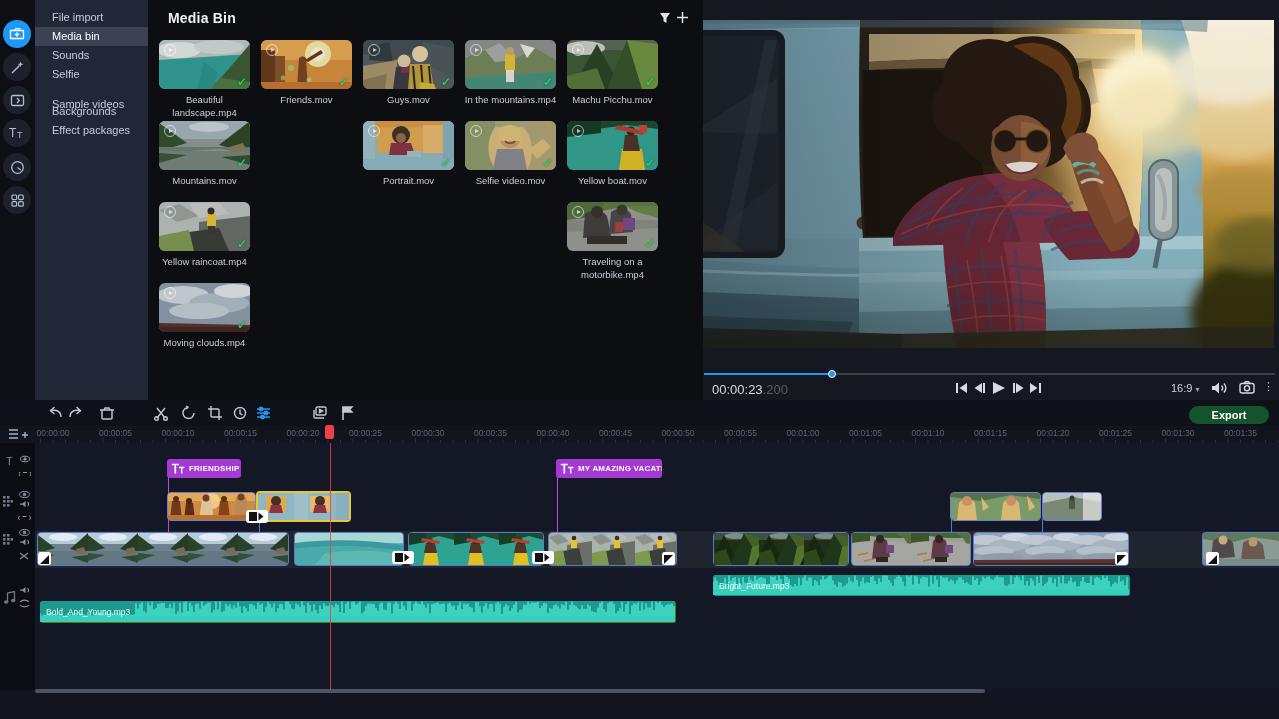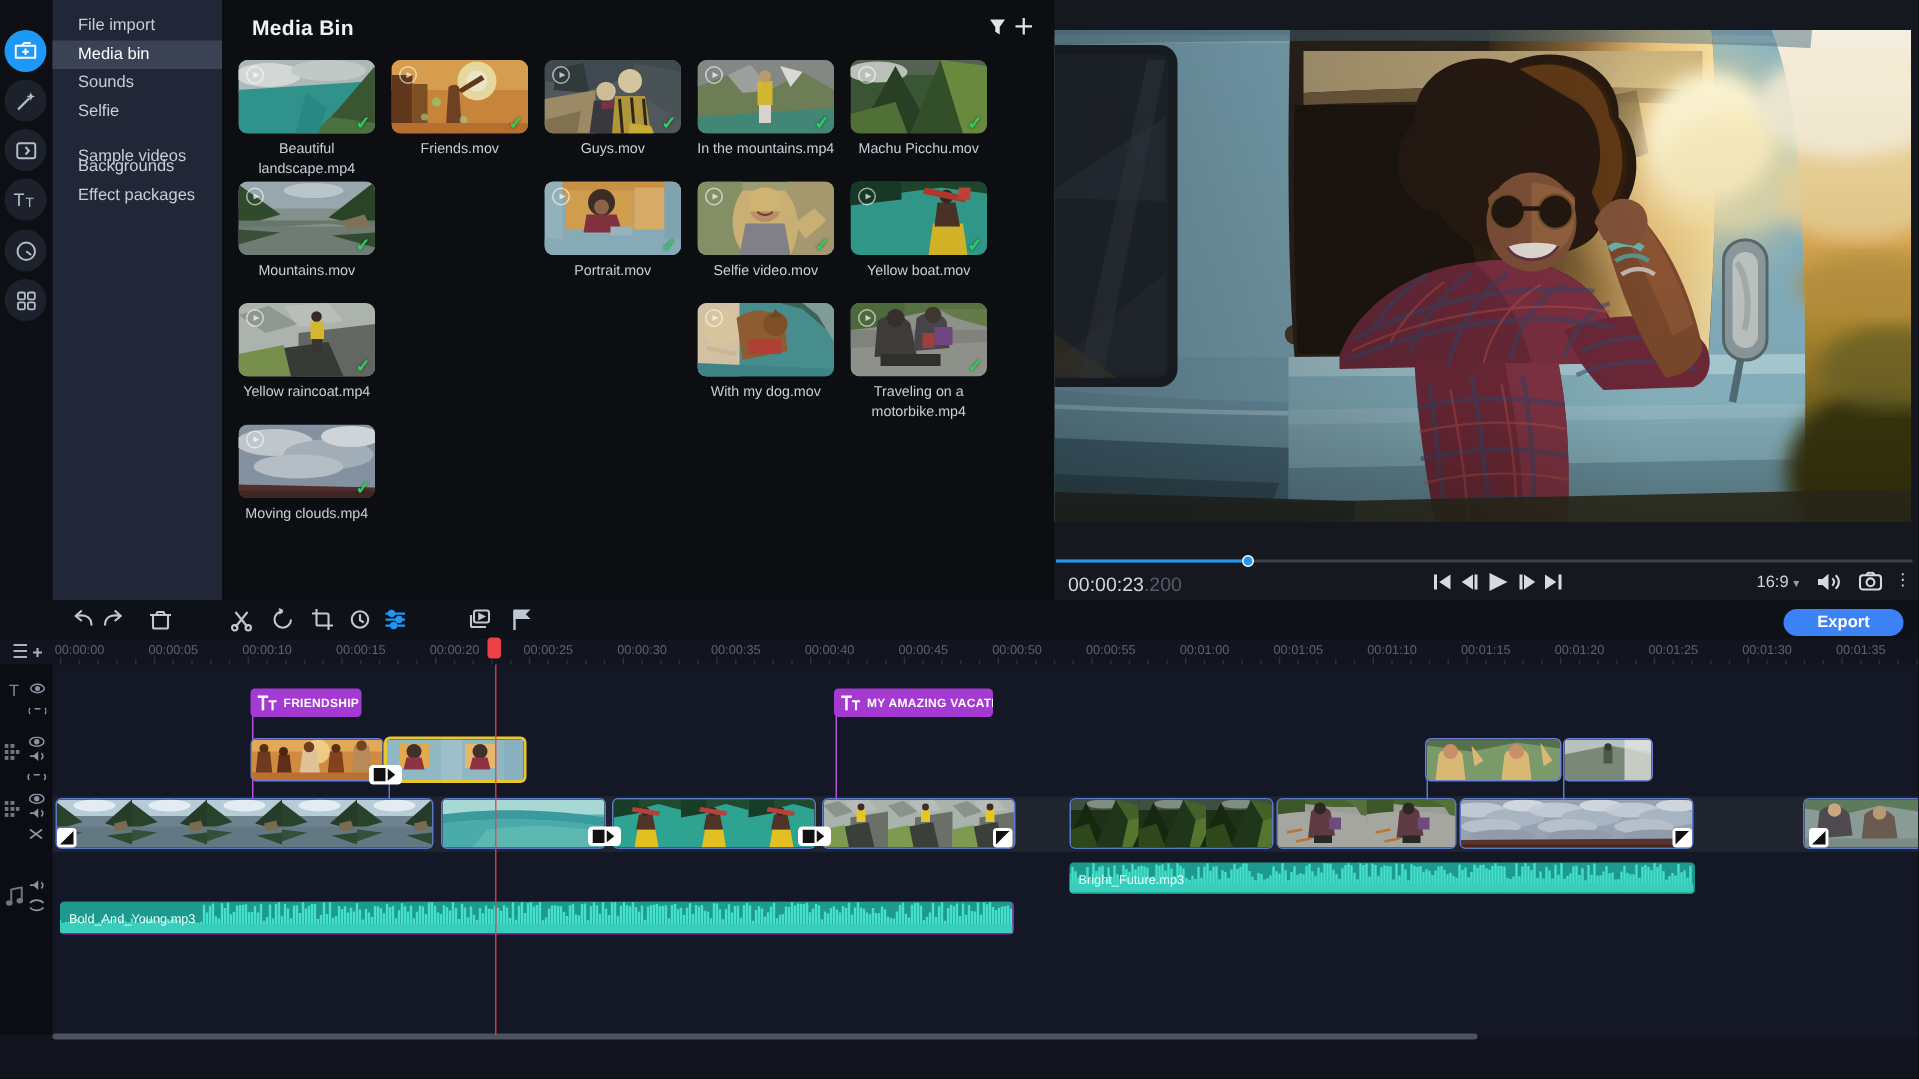--- a/index.html
+++ b/index.html
@@ -272,37 +272,20 @@
           <path d="M40 20 L91 14 L91 49 L40 49z" fill="#6a6f68"></path>
           <path d="M30 30 L60 26 L70 49 L25 49z" fill="#3a3f3a"></path>
           <path d="M0 34 L30 28 L35 49 L0 49z" fill="#7e9a4e"></path>
           <path d="M48 12h9v12h-9z" fill="#e5c52a"></path>
           <circle cx="52" cy="9" r="3.5" fill="#3a2e26"></circle>
           <path d="M49 24h7v8h-7z" fill="#3c3835"></path>
         </svg>
       <div class="pico"></div>
         <div class="chk">✓</div>
       <div class="tlabel">Yellow raincoat.mp4</div>
-    </div>
-    <div class="thumb" style="left:317px;top:202px">
-      <svg class="art" viewBox="0 0 91 49">
-          <rect width="91" height="49" fill="#4a9898"></rect>
-          <path d="M55 0h36v22L70 4z" fill="#3e6a5c"></path>
-          <path d="M70 0h21v26L80 8z" fill="#8aa8a0"></path>
-          <path d="M0 0h28v49H0z" fill="#e3cfae"></path>
-          <circle cx="16" cy="16" r="12" fill="#e8d4a8"></circle>
-          <path d="M26 10 C38 2 52 4 58 14 L60 32 L30 38z" fill="#9a6232"></path>
-          <circle cx="52" cy="14" r="8" fill="#8a5428"></circle>
-          <path d="M48 10l4-6 4 5z" fill="#7a4a22"></path>
-          <path d="M34 24h22v10H34z" fill="#c24438"></path>
-          <path d="M0 40 L91 44 L91 49 L0 49z" fill="#3f8f8f"></path>
-          <path d="M6 30l20 4" stroke="#d8c898" stroke-width="3"></path>
-        </svg>
-      <div class="pico"></div>
-      <div class="tlabel">With my dog.mov</div>
     </div>
     <div class="thumb" style="left:419px;top:202px">
       <svg class="art" viewBox="0 0 91 49">
           <rect width="91" height="49" fill="#999c94"></rect>
           <path d="M0 0h91v10L60 4 30 10 0 6z" fill="#5d7a45"></path>
           <path d="M0 0h36v14L0 18z" fill="#52703c"></path>
           <path d="M58 4h33v12L70 10z" fill="#68854c"></path>
           <path d="M0 18h91v8L0 30z" fill="#8a8d85"></path>
           <path d="M18 12 C26 6 36 8 40 14 L44 34 L16 36z" fill="#42403e"></path>
           <circle cx="30" cy="10" r="6" fill="#3a332e"></circle>
@@ -560,21 +543,21 @@
               <rect x="4" y="2" width="10" height="8" rx="1.5"></rect>
               <path d="M2 5v7a1 1 0 0 0 1 1h9"></path>
               <path d="M7.5 4.5l3 1.5-3 1.5z" fill="#c2c8d2"></path>
             </g>
           <g transform="translate(296,0)">
               <path d="M3 15V2" stroke-width="1.6"></path>
               <path d="M3 2h9l-2.5 2.5L12 7H3z" fill="#c2c8d2"></path>
             </g>
         </g>
       </svg>
-      <div class="abs" style="left:1189px;top:6px;width:80px;height:18px;border-radius:9px;background:#3b82f6;color:#fff;font-size:11px;font-weight:bold;text-align:center;line-height:18px">Export</div>
+      <div class="abs" style="left:1189px;top:6px;width:80px;height:18px;border-radius:9px;background:#14532d;color:#fff;font-size:11px;font-weight:bold;text-align:center;line-height:18px">Export</div>
     </div>
     <div class="ruler">
       <div class="rlab" style="left:53.0px">00:00:00</div>
         <div class="rlab" style="left:115.5px">00:00:05</div>
         <div class="rlab" style="left:178.0px">00:00:10</div>
         <div class="rlab" style="left:240.5px">00:00:15</div>
         <div class="rlab" style="left:303.0px">00:00:20</div>
         <div class="rlab" style="left:365.5px">00:00:25</div>
         <div class="rlab" style="left:428.0px">00:00:30</div>
         <div class="rlab" style="left:490.5px">00:00:35</div>
@@ -932,21 +915,21 @@
           </svg></div>
 
       <div class="audioclip" style="left:713px;top:132px;width:417px;height:21px;background:#17958a">
         <svg width="416" height="20" viewBox="0 0 416 20" style="display:block">
             <rect width="416" height="20" fill="#1d9a8d"></rect>
             <path d="M0 20V7.1M2 20V2.8M4 20V5.8M6 20V10.0M8 20V10.3M10 20V11.6M12 20V3.0M14 20V11.1M16 20V0.5M18 20V5.6M20 20V2.9M22 20V2.1M24 20V11.5M26 20V3.1M28 20V9.7M30 20V1.9M32 20V7.6M34 20V11.2M36 20V1.7M38 20V4.5M40 20V6.2M42 20V0.9M44 20V4.6M46 20V2.7M48 20V2.1M50 20V2.6M52 20V3.5M54 20V10.0M56 20V9.3M58 20V1.3M60 20V2.1M62 20V1.2M64 20V5.3M66 20V0.5M68 20V4.0M70 20V9.2M72 20V0.5M74 20V2.1M76 20V4.0M78 20V10.2M80 20V11.5M82 20V8.9M84 20V11.0M86 20V2.8M88 20V10.2M90 20V2.7M92 20V0.5M94 20V5.5M96 20V2.7M98 20V2.5M100 20V11.1M102 20V5.1M104 20V6.4M106 20V10.3M108 20V4.6M110 20V0.9M112 20V4.3M114 20V2.8M116 20V0.7M118 20V0.6M120 20V5.6M122 20V9.5M124 20V11.7M126 20V7.0M128 20V7.7M130 20V11.4M132 20V10.5M134 20V8.5M136 20V2.6M138 20V5.9M140 20V7.3M142 20V0.5M144 20V5.1M146 20V11.6M148 20V6.4M150 20V2.5M152 20V8.2M154 20V7.1M156 20V7.8M158 20V2.1M160 20V0.9M162 20V5.8M164 20V8.9M166 20V3.3M168 20V6.7M170 20V0.5M172 20V0.6M174 20V0.8M176 20V4.9M178 20V7.8M180 20V10.9M182 20V3.8M184 20V1.7M186 20V0.5M188 20V1.9M190 20V6.6M192 20V11.2M194 20V0.5M196 20V1.6M198 20V0.6M200 20V9.4M202 20V0.7M204 20V1.6M206 20V8.8M208 20V3.2M210 20V1.8M212 20V2.3M214 20V2.5M216 20V11.4M218 20V0.6M220 20V8.7M222 20V1.0M224 20V4.7M226 20V11.9M228 20V1.1M230 20V2.4M232 20V2.8M234 20V2.4M236 20V6.2M238 20V4.5M240 20V5.5M242 20V8.4M244 20V5.3M246 20V2.6M248 20V2.5M250 20V4.8M252 20V7.9M254 20V6.9M256 20V8.8M258 20V10.1M260 20V1.3M262 20V4.9M264 20V3.3M266 20V9.8M268 20V6.3M270 20V1.5M272 20V3.4M274 20V1.7M276 20V1.5M278 20V3.8M280 20V4.8M282 20V2.4M284 20V0.5M286 20V2.2M288 20V2.3M290 20V2.6M292 20V10.2M294 20V11.0M296 20V9.3M298 20V0.5M300 20V9.1M302 20V2.6M304 20V0.5M306 20V2.3M308 20V5.1M310 20V0.5M312 20V10.3M314 20V6.0M316 20V10.7M318 20V2.9M320 20V5.4M322 20V10.7M324 20V1.5M326 20V8.1M328 20V0.5M330 20V10.9M332 20V8.9M334 20V7.2M336 20V2.5M338 20V2.2M340 20V8.3M342 20V3.8M344 20V11.8M346 20V1.7M348 20V8.2M350 20V0.6M352 20V8.6M354 20V8.5M356 20V6.0M358 20V2.4M360 20V7.2M362 20V6.6M364 20V11.4M366 20V11.2M368 20V6.2M370 20V2.1M372 20V6.9M374 20V7.9M376 20V7.9M378 20V1.3M380 20V10.1M382 20V2.7M384 20V1.7M386 20V3.0M388 20V5.0M390 20V0.5M392 20V3.0M394 20V1.1M396 20V5.9M398 20V11.5M400 20V9.0M402 20V7.0M404 20V8.6M406 20V1.0M408 20V6.5M410 20V5.2M412 20V10.2M414 20V2.2" stroke="#45e0cc" stroke-width="1.6"></path>
             <rect y="14" width="416" height="6" fill="#39cdbb"></rect>
           </svg>
         <div class="aclabel">Bright_Future.mp3</div>
       </div>
-      <div class="audioclip" style="left:40px;top:158px;width:636px;height:22px;background:#a21caf">
+      <div class="audioclip" style="left:40px;top:158px;width:636px;height:22px;background:#4d7c0f">
         <svg width="635" height="21" viewBox="0 0 635 21" style="display:block">
             <rect width="635" height="21" fill="#1d9a8d"></rect>
             <path d="M0 21V12.3M2 21V14.4M4 21V13.5M6 21V13.7M8 21V11.9M10 21V12.1M12 21V11.4M14 21V14.2M16 21V13.0M18 21V14.4M20 21V13.7M22 21V12.7M24 21V14.4M26 21V13.8M28 21V12.2M30 21V12.6M32 21V13.7M34 21V12.4M36 21V11.7M38 21V14.5M40 21V11.7M42 21V12.1M44 21V13.3M46 21V14.0M48 21V11.1M50 21V13.3M52 21V14.2M54 21V14.2M56 21V11.5M58 21V12.4M60 21V11.7M62 21V11.9M64 21V12.6M66 21V11.1M68 21V13.2M70 21V12.6M72 21V11.6M74 21V12.3M76 21V11.5M78 21V12.5M80 21V12.0M82 21V14.3M84 21V13.7M86 21V13.5M88 21V14.2M90 21V13.7M92 21V14.1M94 21V13.5M96 21V2.2M98 21V7.4M100 21V2.8M102 21V1.3M104 21V9.9M106 21V11.4M108 21V1.2M110 21V4.4M112 21V0.8M114 21V8.5M116 21V7.0M118 21V2.8M120 21V2.4M122 21V2.1M124 21V1.9M126 21V7.1M128 21V7.0M130 21V3.0M132 21V7.3M134 21V1.7M136 21V12.8M138 21V10.3M140 21V2.0M142 21V11.4M144 21V1.6M146 21V0.5M148 21V9.9M150 21V1.6M152 21V4.7M154 21V11.1M156 21V2.7M158 21V2.5M160 21V7.6M162 21V0.5M164 21V4.7M166 21V2.9M168 21V1.6M170 21V1.6M172 21V11.6M174 21V9.0M176 21V0.6M178 21V8.3M180 21V0.5M182 21V10.9M184 21V9.7M186 21V3.0M188 21V5.2M190 21V3.2M192 21V7.4M194 21V4.1M196 21V6.7M198 21V1.2M200 21V5.4M202 21V12.0M204 21V5.0M206 21V7.3M208 21V10.3M210 21V3.0M212 21V3.2M214 21V4.5M216 21V7.9M218 21V1.5M220 21V3.8M222 21V2.8M224 21V11.1M226 21V5.8M228 21V1.1M230 21V3.1M232 21V6.6M234 21V2.6M236 21V11.1M238 21V6.9M240 21V2.9M242 21V3.3M244 21V8.4M246 21V0.6M248 21V0.5M250 21V2.9M252 21V7.4M254 21V8.3M256 21V2.5M258 21V3.8M260 21V6.0M262 21V0.5M264 21V4.2M266 21V11.7M268 21V1.5M270 21V4.0M272 21V10.5M274 21V3.3M276 21V8.9M278 21V12.2M280 21V4.4M282 21V7.9M284 21V2.6M286 21V4.8M288 21V5.0M290 21V2.8M292 21V4.2M294 21V6.2M296 21V2.4M298 21V4.0M300 21V11.0M302 21V0.5M304 21V12.1M306 21V2.8M308 21V0.5M310 21V7.7M312 21V1.0M314 21V0.5M316 21V3.4M318 21V2.4M320 21V0.5M322 21V12.5M324 21V10.6M326 21V4.9M328 21V2.7M330 21V2.5M332 21V3.0M334 21V3.1M336 21V7.0M338 21V9.7M340 21V2.5M342 21V1.5M344 21V8.6M346 21V9.2M348 21V1.6M350 21V1.4M352 21V12.5M354 21V3.0M356 21V0.5M358 21V2.7M360 21V8.1M362 21V0.5M364 21V4.8M366 21V9.0M368 21V0.5M370 21V0.5M372 21V9.8M374 21V2.8M376 21V0.5M378 21V2.5M380 21V3.1M382 21V0.5M384 21V3.6M386 21V6.8M388 21V2.7M390 21V12.2M392 21V3.3M394 21V2.5M396 21V2.1M398 21V1.6M400 21V3.1M402 21V2.8M404 21V2.5M406 21V11.1M408 21V2.4M410 21V1.7M412 21V5.1M414 21V4.2M416 21V9.0M418 21V4.2M420 21V1.1M422 21V8.3M424 21V2.3M426 21V3.4M428 21V2.4M430 21V6.1M432 21V6.8M434 21V11.2M436 21V1.1M438 21V1.3M440 21V5.2M442 21V11.8M444 21V5.0M446 21V1.8M448 21V7.4M450 21V3.0M452 21V2.9M454 21V10.8M456 21V2.3M458 21V0.9M460 21V2.7M462 21V12.9M464 21V5.7M466 21V3.2M468 21V4.7M470 21V10.0M472 21V7.2M474 21V3.4M476 21V0.8M478 21V11.2M480 21V8.9M482 21V8.4M484 21V3.4M486 21V3.7M488 21V0.5M490 21V2.7M492 21V1.3M494 21V1.7M496 21V1.6M498 21V0.9M500 21V7.1M502 21V4.7M504 21V1.7M506 21V2.5M508 21V11.8M510 21V6.7M512 21V7.8M514 21V4.3M516 21V3.2M518 21V5.3M520 21V7.4M522 21V3.0M524 21V4.3M526 21V0.8M528 21V8.7M530 21V4.0M532 21V0.5M534 21V4.0M536 21V4.9M538 21V7.3M540 21V8.5M542 21V4.4M544 21V7.7M546 21V7.9M548 21V3.4M550 21V5.1M552 21V10.2M554 21V11.0M556 21V11.4M558 21V6.6M560 21V2.1M562 21V0.6M564 21V8.2M566 21V10.7M568 21V2.2M570 21V0.8M572 21V0.8M574 21V2.8M576 21V12.3M578 21V10.1M580 21V7.3M582 21V0.8M584 21V10.4M586 21V3.1M588 21V0.5M590 21V12.9M592 21V4.4M594 21V2.1M596 21V3.2M598 21V1.3M600 21V9.7M602 21V1.4M604 21V8.8M606 21V2.3M608 21V6.4M610 21V6.6M612 21V0.6M614 21V8.9M616 21V0.6M618 21V1.9M620 21V0.5M622 21V3.6M624 21V5.7M626 21V4.1M628 21V3.3M630 21V3.2M632 21V2.6M634 21V4.9" stroke="#45e0cc" stroke-width="1.6"></path>
             <rect y="15" width="635" height="6" fill="#39cdbb"></rect>
           </svg>
         <div class="aclabel">Bold_And_Young.mp3</div>
       </div>
 
       <div class="playline" style="left:330px;top:0;height:247px"></div>
     </div>

